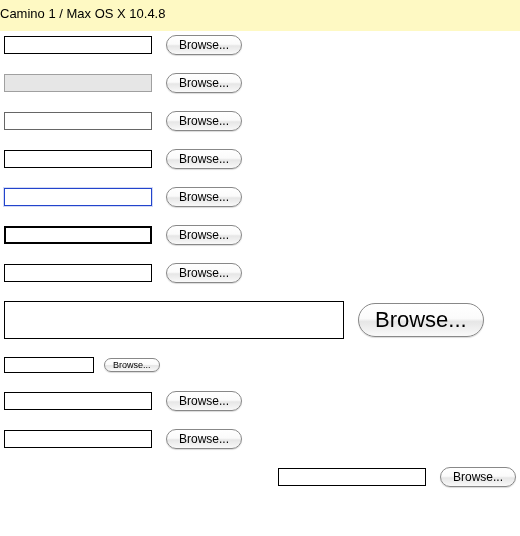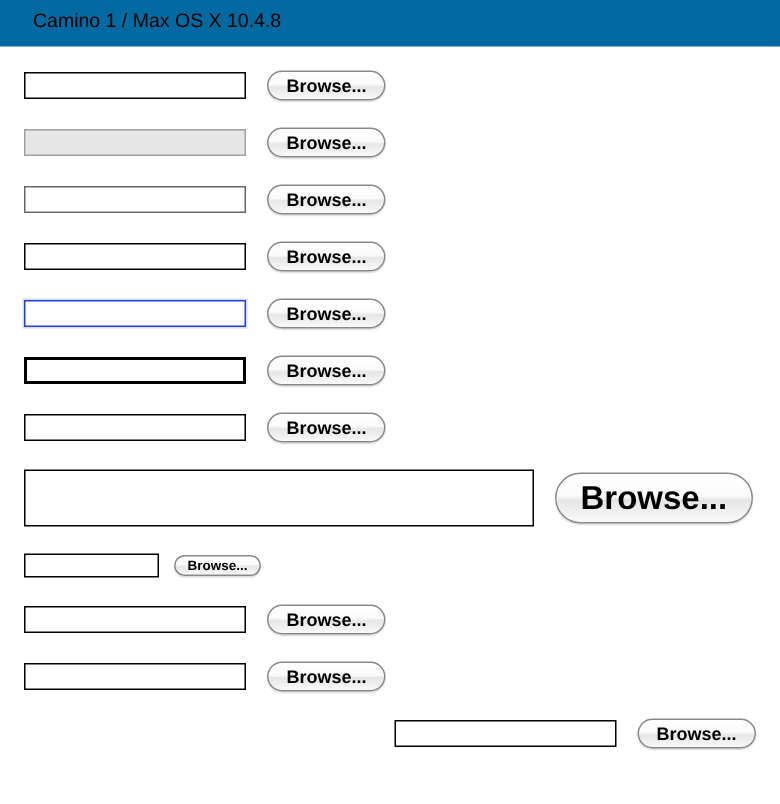--- a/index.html
+++ b/index.html
@@ -6,37 +6,36 @@
   body {
     margin: 0;
     padding: 0;
     width: 520px;
     font-family: "Lucida Grande", "Helvetica Neue", Arial, sans-serif;
     font-size: 13px;
     color: #000;
     background: #fff;
   }
   .header {
-    background: #0369a1;
-    padding: 6px 10px 8px 22px;
+    background: #fef9c3;
+    padding: 6px 10px 8px 0;
   }
   .header-line1 {
     font-size: 13px;
     margin-bottom: 2px;
   }
   .header-line2 {
     font-size: 13px;
   }
   .header-line2 .mono {
     font-family: "Courier New", Courier, monospace;
     font-size: 13px;
   }
   .content {
-    padding: 16px;
-    font-weight: bold;
+    padding: 4px;
   }
   .row {
     display: flex;
     align-items: center;
     margin-bottom: 18px;
   }
   .row.right {
     justify-content: flex-end;
   }
   .file-field {

